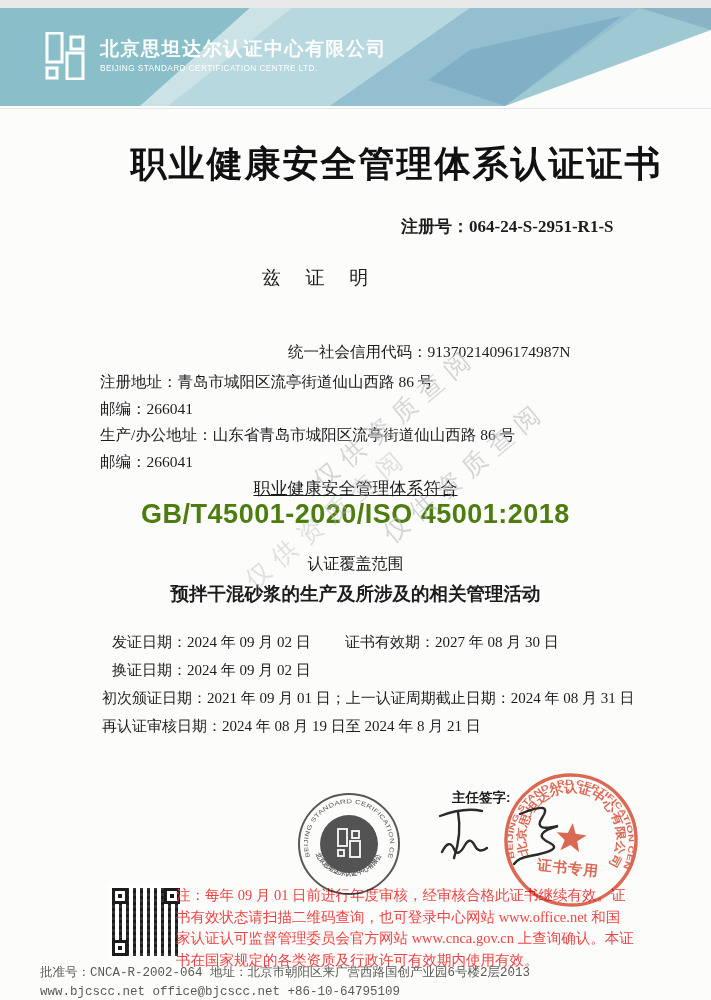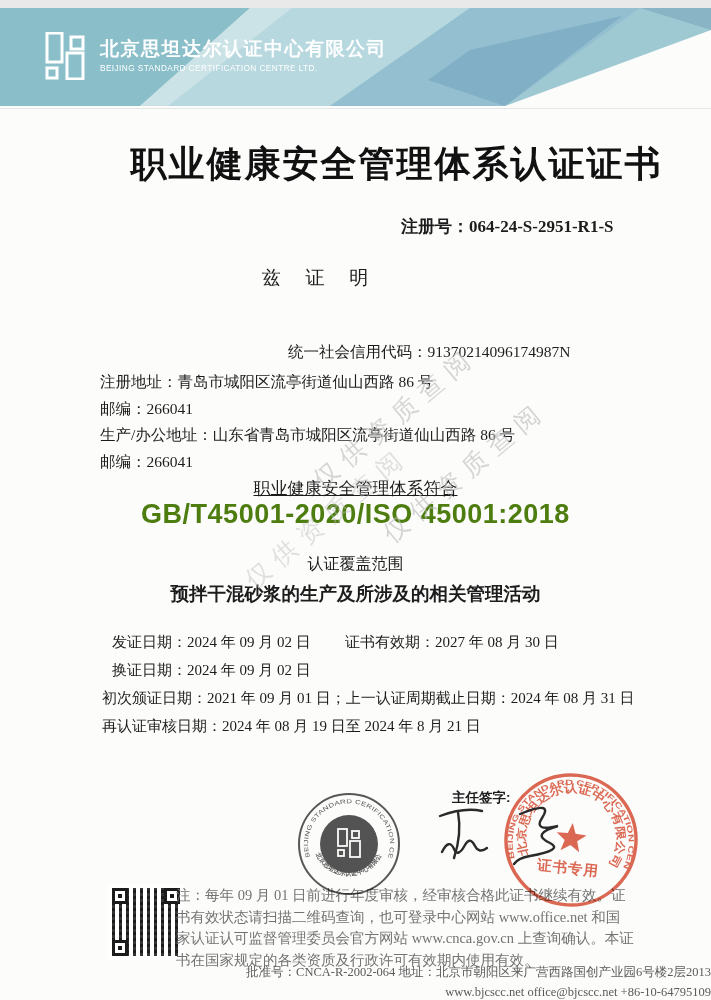--- a/index.html
+++ b/index.html
@@ -40,23 +40,23 @@
              font-family:"Liberation Sans","DejaVu Sans",sans-serif;z-index:7;}
   .signature{top:792px;left:432px;width:150px;height:82px;z-index:7;}
   
   .qr{top:880px;left:112px;width:68px;height:68px;background:
       repeating-linear-gradient(0deg,#1b1b1b 0 3px,transparent 3px 6px),
       repeating-linear-gradient(90deg,#1b1b1b 0 3px,#fff 3px 7px);
       background-blend-mode:screen;outline:4px solid #fff;z-index:2;}
   .qr .f{position:absolute;width:16px;height:16px;border:3px solid #1b1b1b;background:#fff;box-sizing:border-box;}
   .qr .f::after{content:"";position:absolute;left:3px;top:3px;width:4px;height:4px;background:#1b1b1b;}
   .qr .f1{left:0;top:0}.qr .f2{right:0;top:0}.qr .f3{left:0;bottom:0}
-  .note{top:877px;left:176px;width:480px;font-size:14.5px;line-height:21.5px;color:#737373;z-index:2;}
-  .footer{left:40px;width:671px;text-align:right;color:#5a5a5a;font-size:12.5px;
-          font-family:Liberation Serif, serif;z-index:2;}
+  .note{top:877px;left:176px;width:480px;font-size:14.5px;line-height:21.5px;color:#ef4444;z-index:2;}
+  .footer{left:40px;width:671px;text-align:left;color:#5a5a5a;font-size:12.5px;
+          font-family:Liberation Mono, monospace;z-index:2;}
   svg text{font-family:"Liberation Sans","DejaVu Sans",sans-serif;}
 </style>
 </head>
 <body>
 
 <div class="page">
 
   <svg class="abs banner" viewBox="0 0 711 98" preserveAspectRatio="none">
     <rect width="711" height="98" fill="#9ec9d3"></rect>
     <polygon points="0,0 250,0 140,98 0,98" fill="#8abfca"></polygon>

